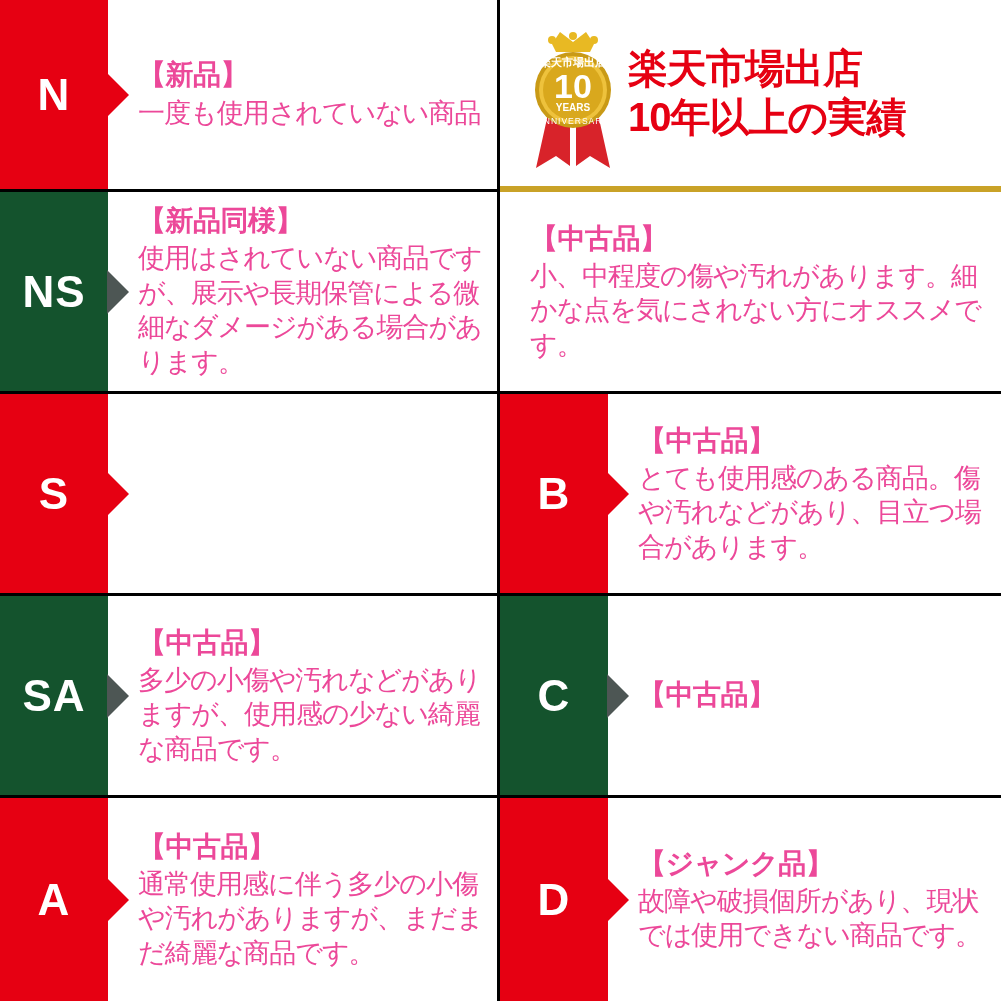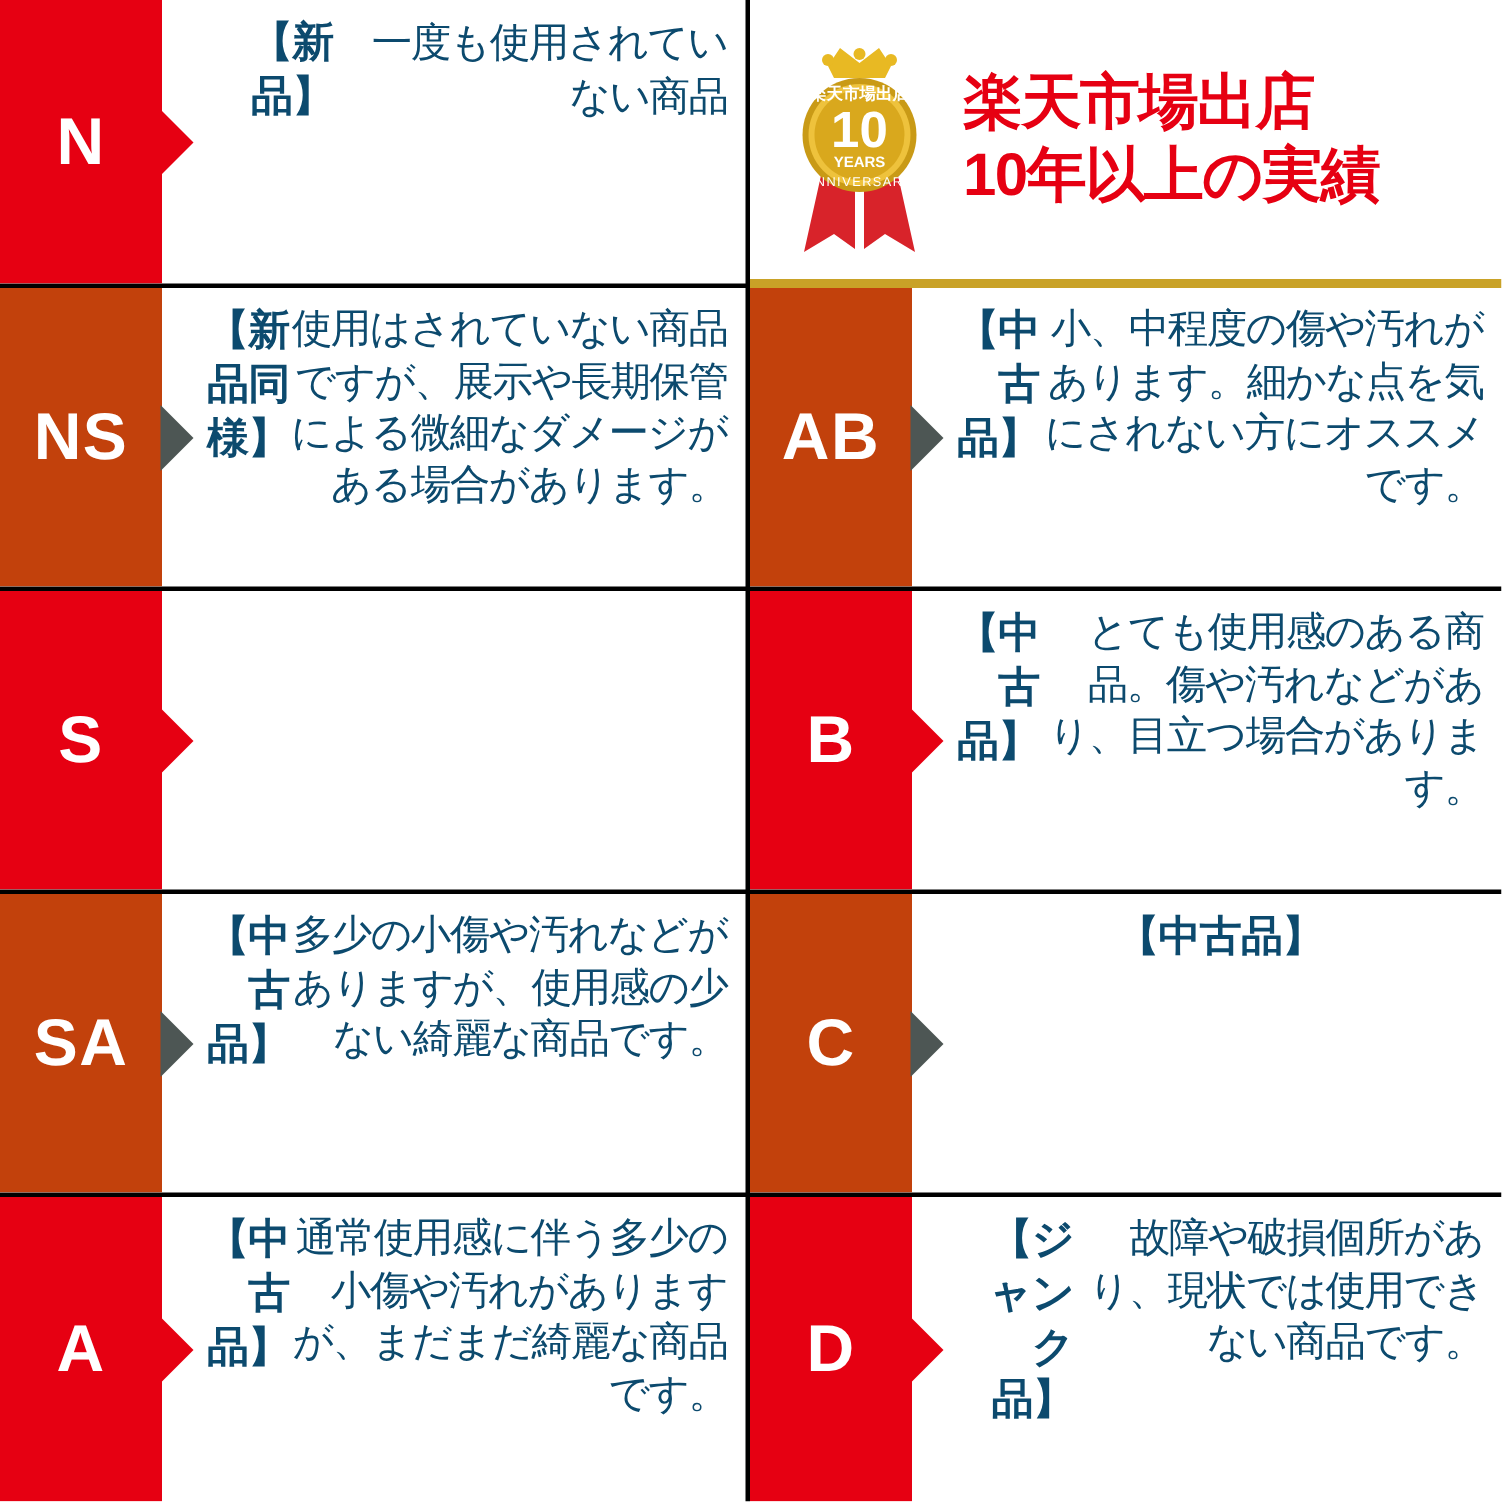--- a/index.html
+++ b/index.html
@@ -39,21 +39,21 @@
     min-width: 108px;
     display: flex;
     align-items: center;
     justify-content: center;
     color: #ffffff;
     font-weight: bold;
     font-size: 44px;
     letter-spacing: 1px;
   }
   .grade.red { background: #e60012; }
-  .grade.gray { background: #c2410c; }
+  .grade.gray { background: #14532d; }
 
   
   .grade::after {
     content: "";
     position: absolute;
     right: -21px;
     top: 50%;
     transform: translateY(-50%);
     width: 0; height: 0;
     border-top: 22px solid transparent;
@@ -61,27 +61,26 @@
     border-left: 22px solid #e60012;
     z-index: 3;
   }
   .grade.gray::after { border-left-color: #4d5654; }
 
   
   .desc {
     flex: 1;
     padding: 10px 12px 10px 30px;
     display: flex;
-    flex-direction: row;
+    flex-direction: column;
     justify-content: center;
-    color: #0c4a6e;
+    color: #ec4899;
     line-height: 1.28;
     font-size: 27px;
     font-weight: 500;
-    text-align: right;
   }
   .desc .ttl {
     font-weight: bold;
     font-size: 28px;
     margin-bottom: 2px;
     letter-spacing: -0.5px;
   }
   .desc .body {
     font-size: 27px;
     letter-spacing: -1.0px;
@@ -91,21 +90,20 @@
   .r1 .desc .body { line-height: 1.35; }
 
   
   .promo {
     position: relative;
     display: flex;
     align-items: center;
     border-bottom: 6px solid #c9a227;
     background: #fff;
     padding-left: 18px;
-    gap: 14px;
   }
   .promo-badge {
     position: relative;
     width: 110px; height: 150px;
     flex: 0 0 110px;
   }
   .promo-text {
     display: flex;
     flex-direction: column;
     justify-content: center;
@@ -171,23 +169,20 @@
     <div class="grade gray">
       <span>NS</span>
     </div>
     <div class="desc">
       <div class="ttl">【新品同様】</div>
       <div class="body">使用はされていない商品ですが、展示や長期保管による微細なダメージがある場合があります。</div>
     </div>
   </div>
 
   <div class="cell col2">
-    <div class="grade gray">
-      <span>AB</span>
-    </div>
     <div class="desc">
       <div class="ttl">【中古品】</div>
       <div class="body">小、中程度の傷や汚れがあります。細かな点を気にされない方にオススメです。</div>
     </div>
   </div>
 
   <div class="cell">
     <div class="grade red">
       <span>S</span>
     </div>

